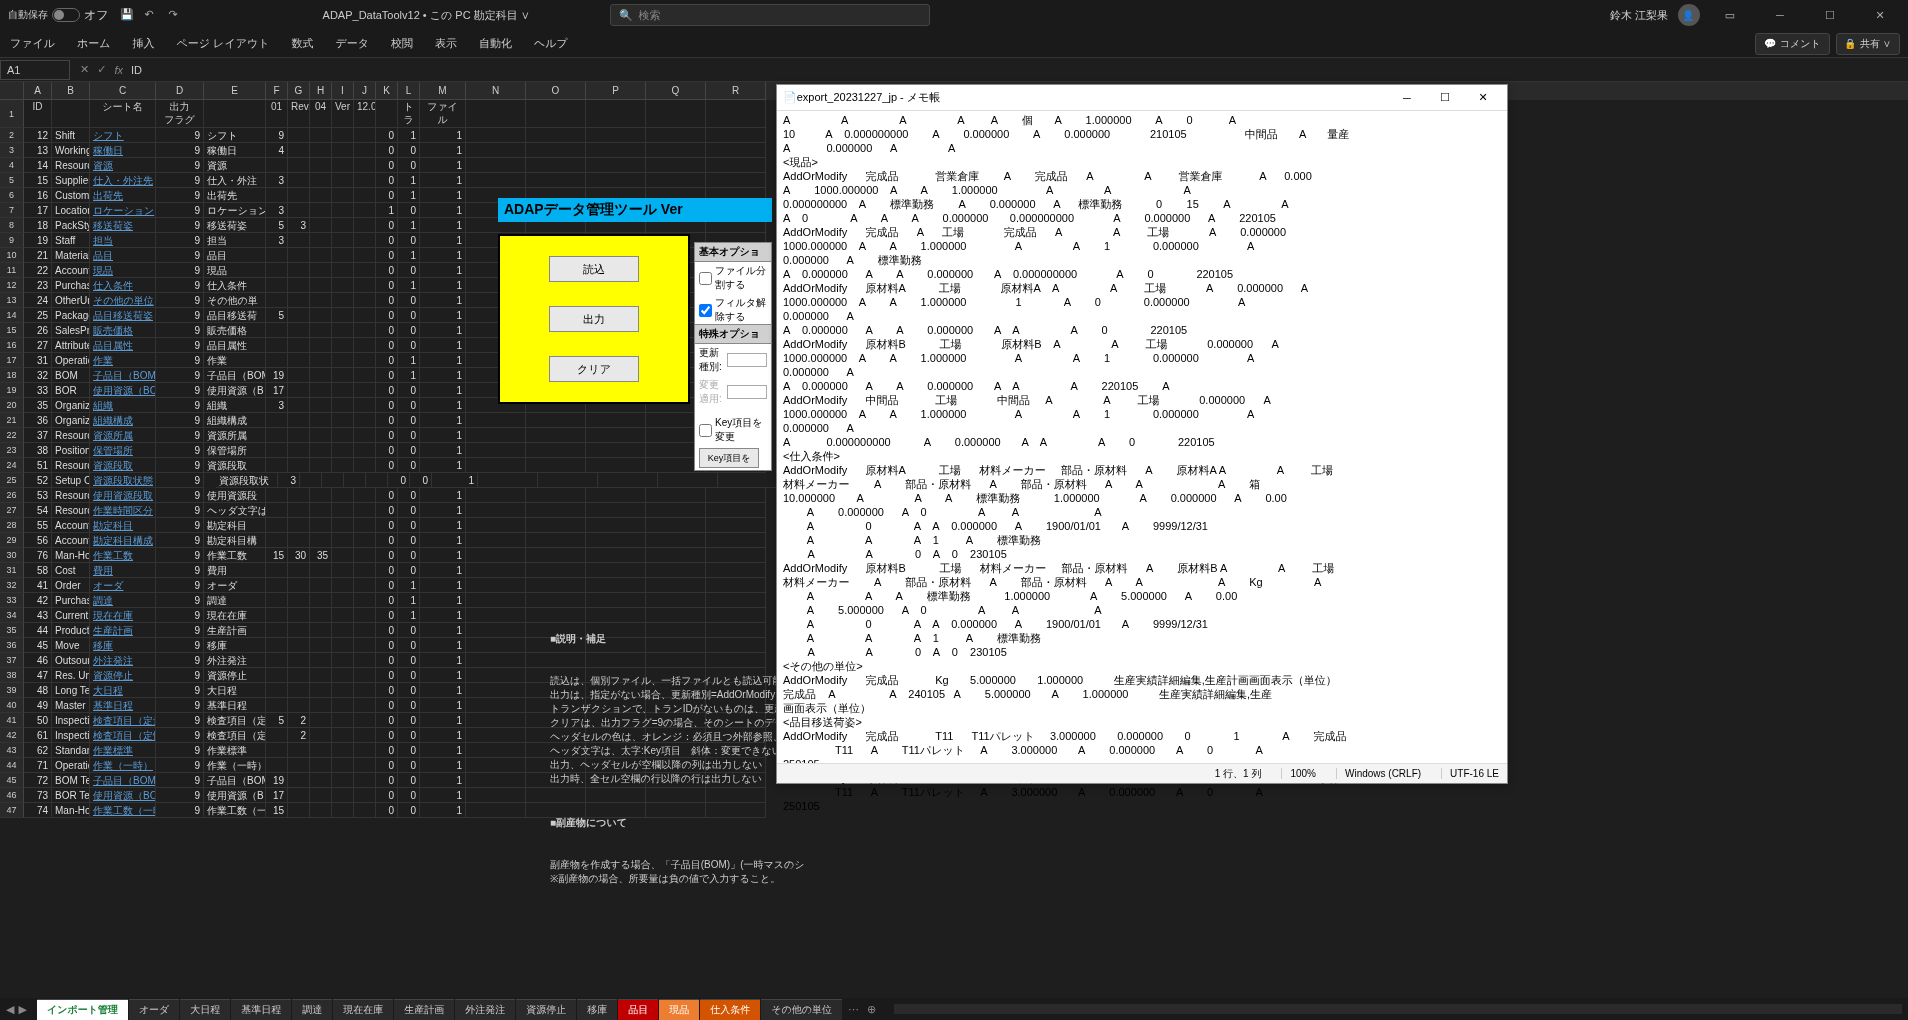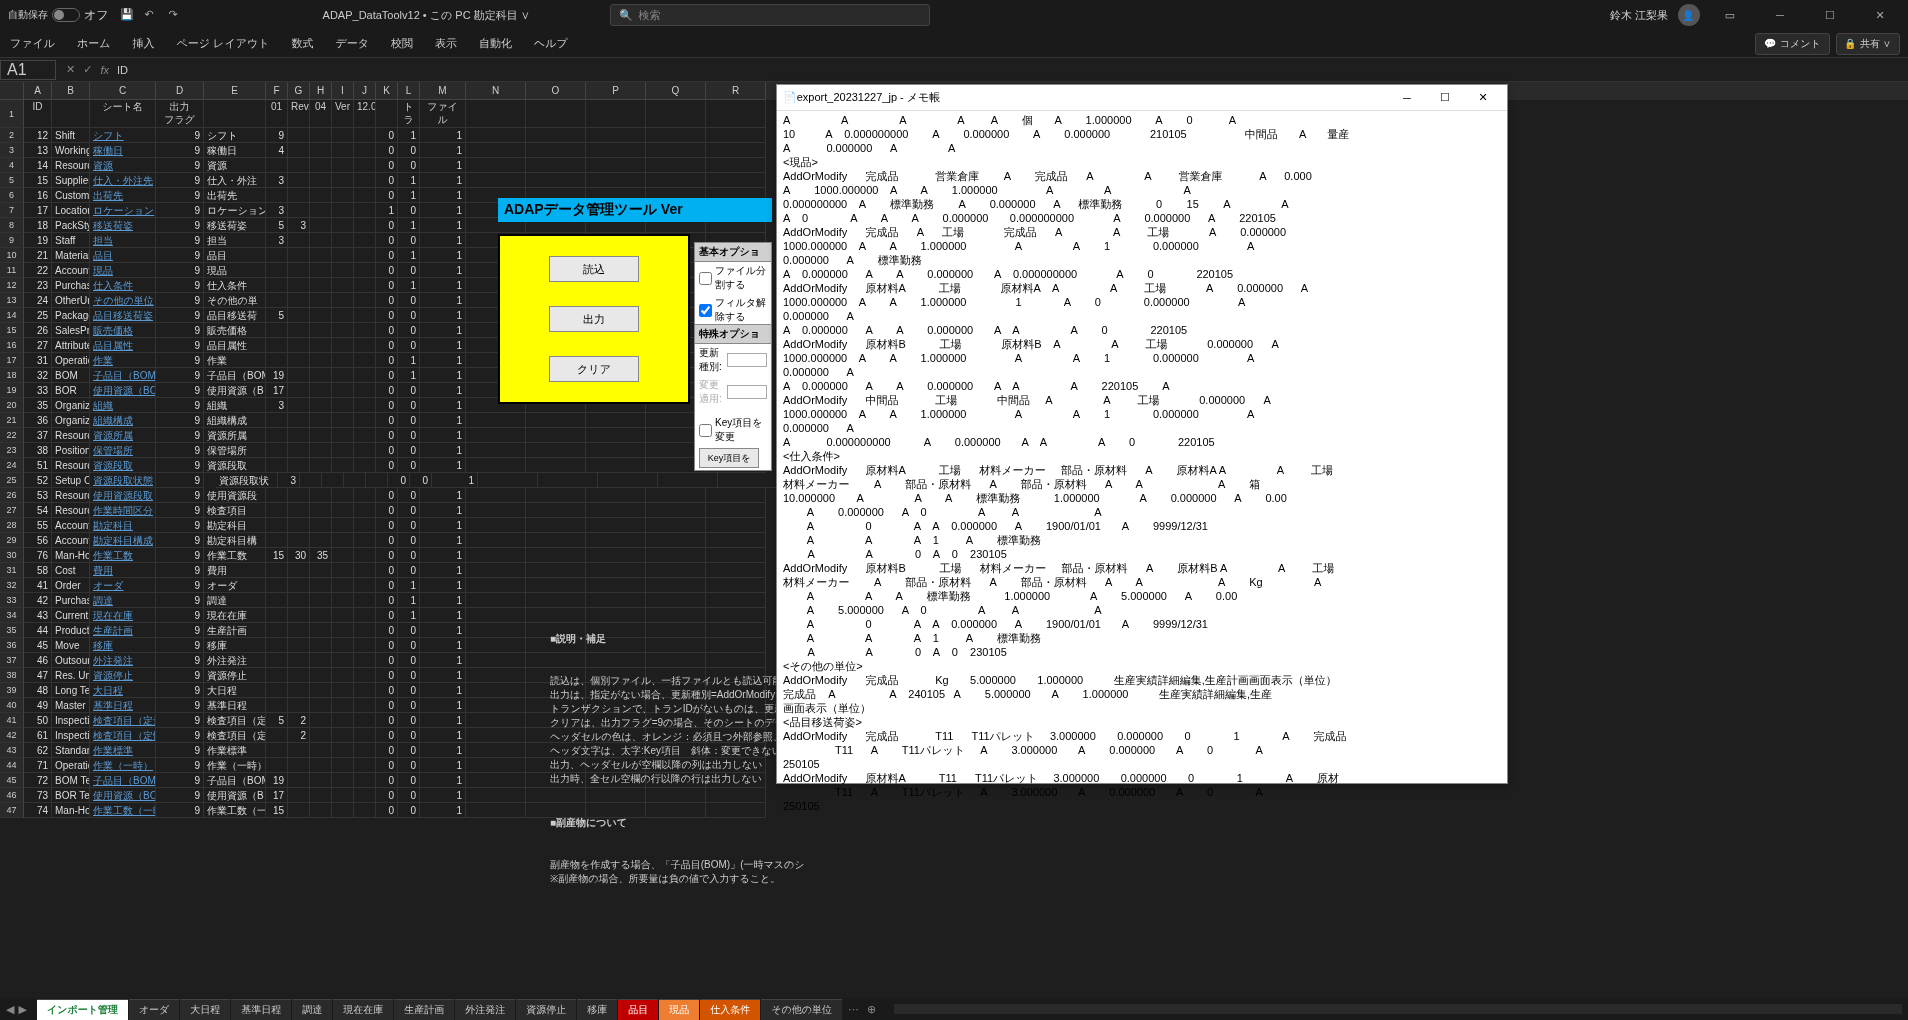--- a/index.html
+++ b/index.html
@@ -19,21 +19,21 @@
 .winbtn { width: 40px; height: 24px; display: flex; align-items: center; justify-content: center; color: #aaa; }
 
 
 .ribbon-tabs { height: 28px; background: #1a1a1a; display: flex; align-items: center; padding: 0 8px; gap: 18px; border-bottom: 1px solid #333; }
 .ribbon-tab { color: #ccc; font-size: 11px; padding: 4px 2px; cursor: pointer; }
 .ribbon-right { margin-left: auto; display: flex; gap: 6px; }
 .comment-btn, .share-btn { background: #2a2a2a; border: 1px solid #444; padding: 3px 8px; border-radius: 3px; color: #ccc; font-size: 10px; }
 
 
 .formula-bar { height: 24px; background: #1e1e1e; display: flex; align-items: center; border-bottom: 1px solid #333; }
-.namebox { width: 56px; height: 20px; background: #1e1e1e; border: 1px solid #444; color: #ccc; padding: 0 6px; font-size: 16px; }
+.namebox { width: 70px; height: 20px; background: #1e1e1e; border: 1px solid #444; color: #ccc; padding: 0 6px; font-size: 11px; }
 .fx-area { display: flex; align-items: center; gap: 8px; margin-left: 10px; }
 .fx-icon { color: #888; font-style: italic; font-size: 11px; }
 .formula-input { flex: 1; color: #ccc; font-size: 11px; padding-left: 8px; }
 
 
 .grid-area { display: flex; height: calc(100% - 110px); }
 .grid { background: #1e1e1e; position: relative; }
 .col-headers { display: flex; height: 18px; background: #2a2a2a; }
 .col-header { border-right: 1px solid #444; border-bottom: 1px solid #444; text-align: center; font-size: 10px; color: #ccc; line-height: 18px; }
 .corner { width: 24px; height: 18px; background: #2a2a2a; border-right: 1px solid #444; border-bottom: 1px solid #444; }
@@ -707,21 +707,21 @@
           <div class="cell" style="width: 60px;"></div>
           <div class="cell" style="width: 60px;"></div>
           <div class="cell" style="width: 60px;"></div>
         </div>
         <div class="row">
           <div class="row-header">27</div>
           <div class="cell num" style="width: 28px;">54</div>
           <div class="cell" style="width: 38px;">Resource S</div>
           <div class="cell link" style="width: 66px;">作業時間区分</div>
           <div class="cell num" style="width: 48px;">9</div>
-          <div class="cell" style="width: 62px;">検査項目</div>
+          <div class="cell" style="width: 62px;">ヘッダ文字は</div>
           <div class="cell num" style="width: 22px;"></div>
           <div class="cell num" style="width: 22px;"></div>
           <div class="cell num" style="width: 22px;"></div>
           <div class="cell num" style="width: 22px;"></div>
           <div class="cell num" style="width: 22px;"></div>
           <div class="cell num" style="width: 22px;">0</div>
           <div class="cell num" style="width: 22px;">0</div>
           <div class="cell num" style="width: 46px;">1</div>
           <div class="cell" style="width: 60px;"></div>
           <div class="cell" style="width: 60px;"></div>
@@ -1259,20 +1259,26 @@
 AddOrModify      完成品            Kg       5.000000       1.000000          生産実績詳細編集,生産計画画面表示（単位）
 完成品    A                  A    240105   A        5.000000       A        1.000000          生産実績詳細編集,生産
 画面表示（単位）
 &lt;品目移送荷姿&gt;
 AddOrModify      完成品            T11      T11パレット     3.000000       0.000000       0              1              A        完成品
                  T11      A        T11パレット     A        3.000000       A        0.000000       A        0              A
 250105
 AddOrModify      原材料A           T11      T11パレット     3.000000       0.000000       0              1              A        原材
                  T11      A        T11パレット     A        3.000000       A        0.000000       A        0              A
 250105</div>
+  <div class="notepad-status">
+    <span style="margin-left:auto;border:none">1 行、1 列</span>
+    <span>100%</span>
+    <span>Windows (CRLF)</span>
+    <span>UTF-16 LE</span>
+  </div>
 </div>
 
 <div class="sheet-tabs">
   <div class="sheet-nav">
     <span>◀</span>
     <span>▶</span>
   </div>
   <div id="sheet-tabs-container" style="display:flex;gap:1px">
       <div class="sheet-tab active">インポート管理</div>
       <div class="sheet-tab ">オーダ</div>

